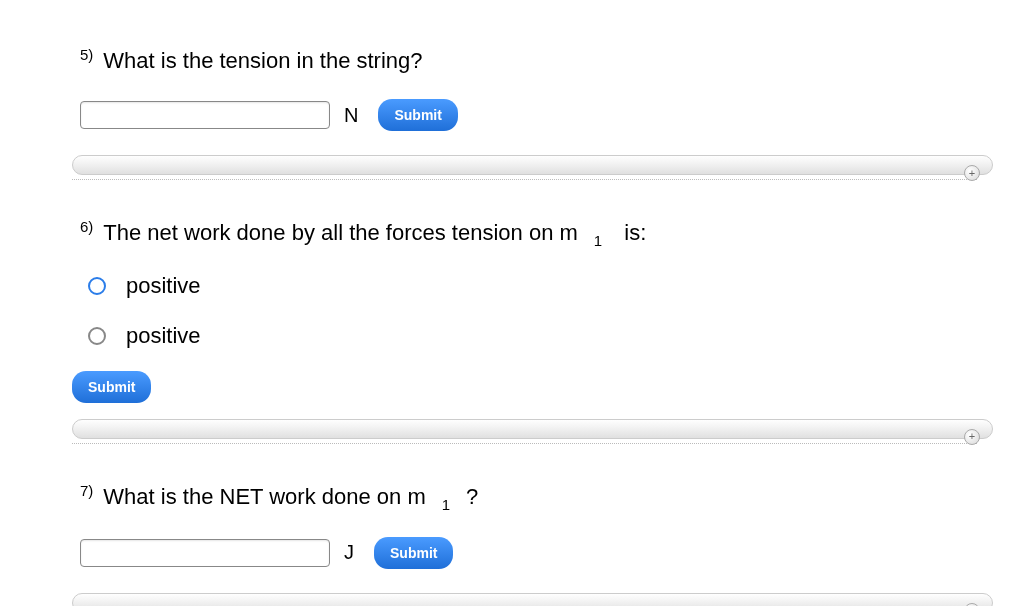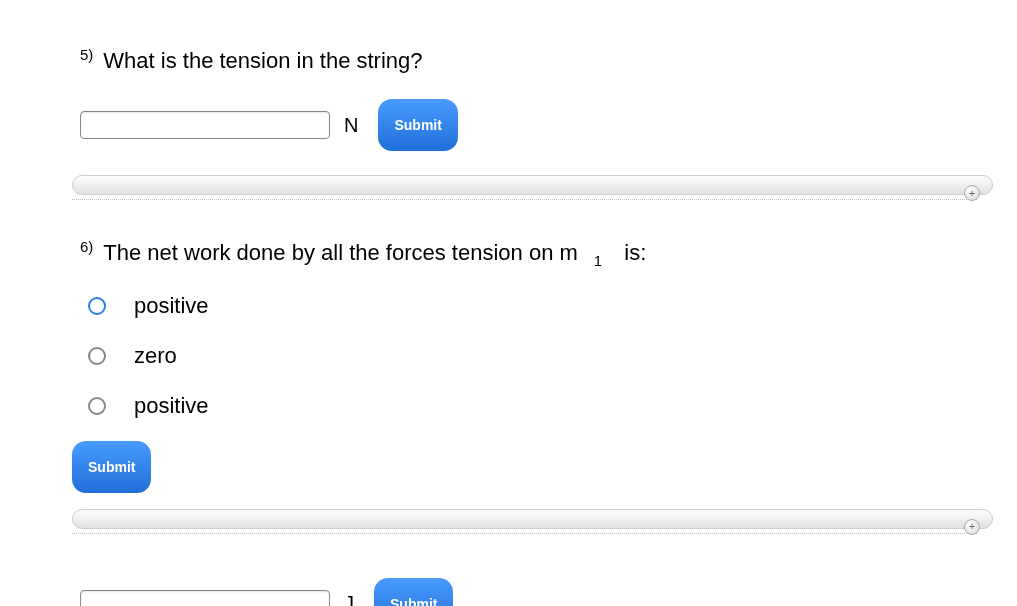--- a/index.html
+++ b/index.html
@@ -53,36 +53,36 @@
       color: #000;
       margin-left: 2px;
       margin-right: 8px;
     }
     .submit-btn {
       background: #2b7de9;
       background: linear-gradient(to bottom, #4a9bff, #1f6fd8);
       color: #fff;
       border: none;
       border-radius: 14px;
-      padding: 18px 16px;
+      padding: 8px 16px;
       font-size: 14px;
       font-weight: bold;
       cursor: pointer;
       font-family: inherit;
     }
     .submit-btn.small-inline {
       margin-top: 6px;
     }
     .radio-group {
       margin-bottom: 8px;
     }
     .radio-option {
       display: flex;
       align-items: center;
-      gap: 12px;
+      gap: 4px;
       font-size: 22px;
       margin-bottom: 2px;
       cursor: pointer;
     }
     .radio-circle {
       width: 18px;
       height: 18px;
       border: 2px solid #2b7de9;
       border-radius: 50%;
       display: inline-flex;
@@ -165,35 +165,34 @@
   </div>
   <div class="radio-group">
     <div class="radio-option">
       <span class="radio-circle selected">
           <span class="radio-dot"></span>
         </span>
       <span>positive</span>
     </div>
     <div class="radio-option">
       <span class="radio-circle unselected"></span>
-      <span>zero</span>
-    </div>
-    <div class="radio-option">
-      <span class="radio-circle unselected"></span>
       <span>positive</span>
     </div>
   </div>
   <button class="submit-btn small-inline">Submit</button>
   <div class="expander-bar">
     <div class="expander-plus">+</div>
   </div>
   <hr class="dotted-divider">
 </div>
 
 <div class="question-block">
+  <div class="question-text">
+    <span class="question-number">7)</span><span>What is the NET work done on m</span><span class="sub">1</span><span>?</span>
+  </div>
   <div class="input-row">
     <input type="text" class="text-input" value="" style="">
     <span class="unit-label">J</span>
     <button class="submit-btn">Submit</button>
   </div>
   <div class="expander-bar">
     <div class="expander-plus">+</div>
   </div>
   <hr class="dotted-divider" style="margin-bottom:0;">
 </div>

